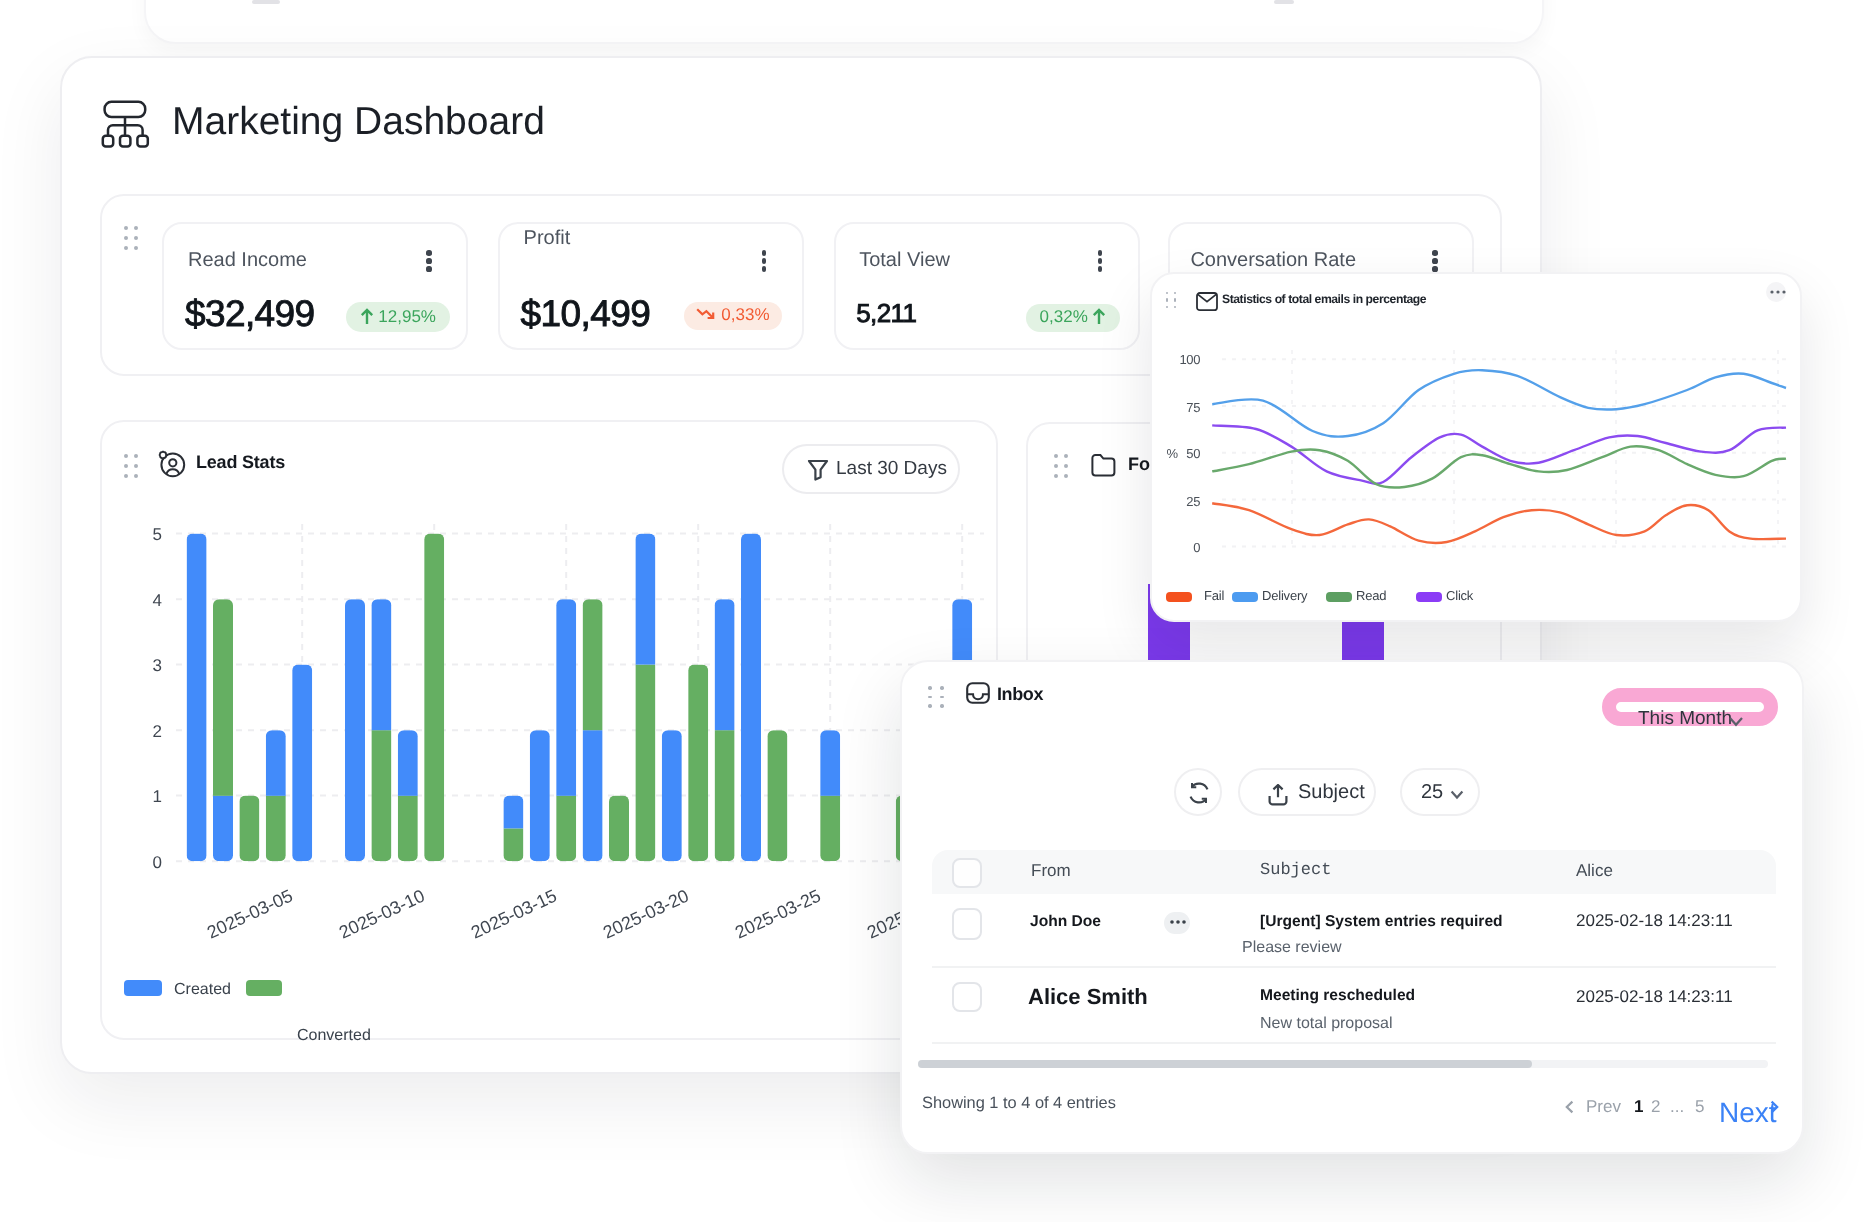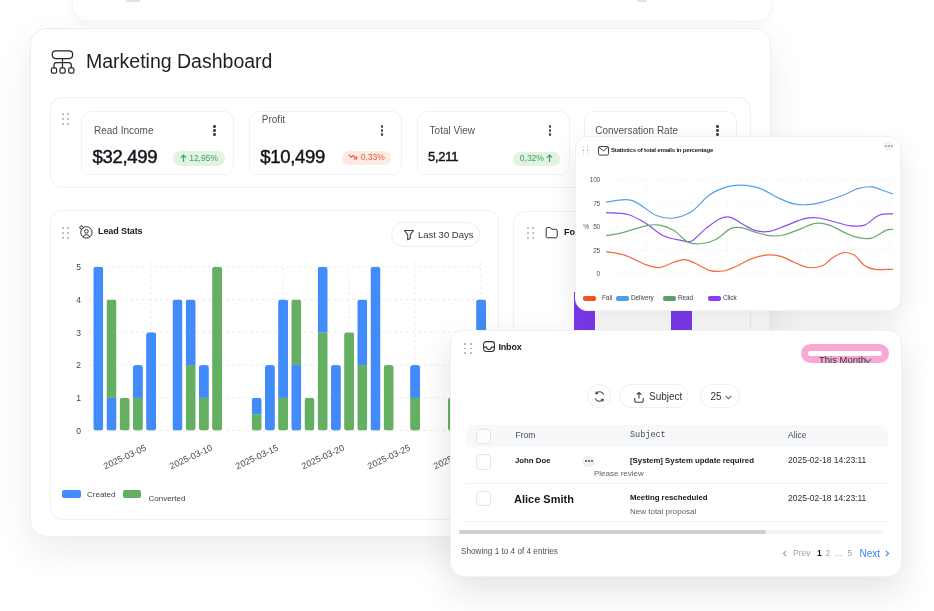--- a/index.html
+++ b/index.html
@@ -229,21 +229,21 @@
 <text transform="translate(147.1,450) rotate(-25)" text-anchor="end" font-size="9" fill="#3f4650">2025-03-05</text>
 <text transform="translate(213.1,450) rotate(-25)" text-anchor="end" font-size="9" fill="#3f4650">2025-03-10</text>
 <text transform="translate(279.1,450) rotate(-25)" text-anchor="end" font-size="9" fill="#3f4650">2025-03-15</text>
 <text transform="translate(345.1,450) rotate(-25)" text-anchor="end" font-size="9" fill="#3f4650">2025-03-20</text>
 <text transform="translate(411.1,450) rotate(-25)" text-anchor="end" font-size="9" fill="#3f4650">2025-03-25</text>
 <text transform="translate(477.1,450) rotate(-25)" text-anchor="end" font-size="9" fill="#3f4650">2025-03-30</text>
 </svg>
 <div class="abs" style="left:62px; top:490px; width:19px; height:8px; border-radius:2px; background:#428bfa;"></div>
 <div class="abs" style="left:87px; top:489.5px; font-size:8px; color:#3a424c;">Created</div>
 <div class="abs" style="left:122.6px; top:490px; width:18px; height:8px; border-radius:2px; background:#65af62;"></div>
-<div class="abs" style="left:148.5px; top:494px; font-size:8px; color:#3a424c;">Converted</div>
+<div class="abs" style="left:148.5px; top:513px; font-size:8px; color:#3a424c;">Converted</div>
 
 <div class="card" style="left:513px; top:211px; width:238px; height:309px; border-radius:12px; border:1px solid #f0f0f3;"></div>
 <div class="handle abs" style="left:527px; top:227px;">
   <span style="left:0;top:0"></span>
       <span style="left:5px;top:0"></span>
   <span style="left:0;top:5px"></span>
       <span style="left:5px;top:5px"></span>
   <span style="left:0;top:10px"></span>
       <span style="left:5px;top:10px"></span>
 </div>
@@ -358,22 +358,22 @@
 <div class="abs" style="left:788px; top:430px; font-size:8.5px; color:#444c56;">Alice</div>
 
 <div class="abs" style="left:475.5px; top:454px; width:15.5px; height:15.5px; background:#fff; border:1px solid #e3e5e9; border-radius:4px;"></div>
 <div class="abs" style="left:515px; top:455.6px; font-size:7.8px; font-weight:bold; color:#15181d;">John Doe</div>
 <div class="abs" style="left:581.5px; top:455.5px; width:13.5px; height:11px; background:#eef0f2; border-radius:5.5px;"></div>
 <svg class="abs" style="left:584.5px; top:460.2px;" width="8" height="2" viewBox="0 0 8 2">
       <circle cx="1" cy="1" r="0.9" fill="#3a4149"></circle>
       <circle cx="4" cy="1" r="0.9" fill="#3a4149"></circle>
       <circle cx="7" cy="1" r="0.9" fill="#3a4149"></circle>
     </svg>
-<div class="abs" style="left:630px; top:455.6px; font-size:7.8px; font-weight:bold; color:#15181d;">[System] System update required</div>
-<div class="abs" style="left:594px; top:469.3px; font-size:8px; color:#5a626c;">Please review</div>
+<div class="abs" style="left:630px; top:455.6px; font-size:7.8px; font-weight:bold; color:#15181d;">[Urgent] System entries required</div>
+<div class="abs" style="left:621px; top:469.3px; font-size:8px; color:#5a626c;">Please review</div>
 <div class="abs" style="left:788px; top:455.4px; font-size:8.5px; color:#2a2f36;">2025-02-18 14:23:11</div>
 <div class="abs" style="left:466px; top:482.5px; width:422px; height:1px; background:#f1f2f3;"></div>
 
 <div class="abs" style="left:475.5px; top:490.5px; width:15.5px; height:15.5px; background:#fff; border:1px solid #e3e5e9; border-radius:4px;"></div>
 <div class="abs" style="left:514px; top:492.7px; font-size:11px; font-weight:bold; color:#15181d;">Alice Smith</div>
 <div class="abs" style="left:630px; top:492.7px; font-size:7.8px; font-weight:bold; color:#15181d;">Meeting rescheduled</div>
 <div class="abs" style="left:630px; top:506.7px; font-size:8px; color:#5a626c;">New total proposal</div>
 <div class="abs" style="left:788px; top:492.6px; font-size:8.5px; color:#2a2f36;">2025-02-18 14:23:11</div>
 <div class="abs" style="left:466px; top:521px; width:422px; height:1px; background:#f1f2f3;"></div>
 
@@ -382,17 +382,17 @@
 
 <div class="abs" style="left:461px; top:547px; font-size:8.2px; color:#49515b;">Showing 1 to 4 of 4 entries</div>
 <svg class="abs" style="left:781.5px; top:549.5px;" width="5" height="7" viewBox="0 0 5 7">
       <path d="M4.2 0.8 L1.4 3.5 L4.2 6.2" fill="none" stroke="#9aa1aa" stroke-width="1.1"></path>
     </svg>
 <div class="abs" style="left:793px; top:548px; font-size:8.5px; color:#9aa1aa;">Prev</div>
 <div class="abs" style="left:817px; top:548px; font-size:8.5px; font-weight:bold; color:#15181d;">1</div>
 <div class="abs" style="left:825.5px; top:548px; font-size:8.5px; color:#9aa1aa;">2</div>
 <div class="abs" style="left:835px; top:548px; font-size:8.5px; color:#9aa1aa;">...</div>
 <div class="abs" style="left:847.5px; top:548px; font-size:8.5px; color:#9aa1aa;">5</div>
-<div class="abs" style="left:859.5px; top:548px; font-size:10px; color:#3b82f6;">Next</div>
+<div class="abs" style="left:859.5px; top:548px; font-size:14px; color:#3b82f6;">Next</div>
 <svg class="abs" style="left:884.5px; top:549.5px;" width="5" height="7" viewBox="0 0 5 7">
       <path d="M0.8 0.8 L3.6 3.5 L0.8 6.2" fill="none" stroke="#3b82f6" stroke-width="1.1"></path>
     </svg>
 </div>
 
 </body></html>

